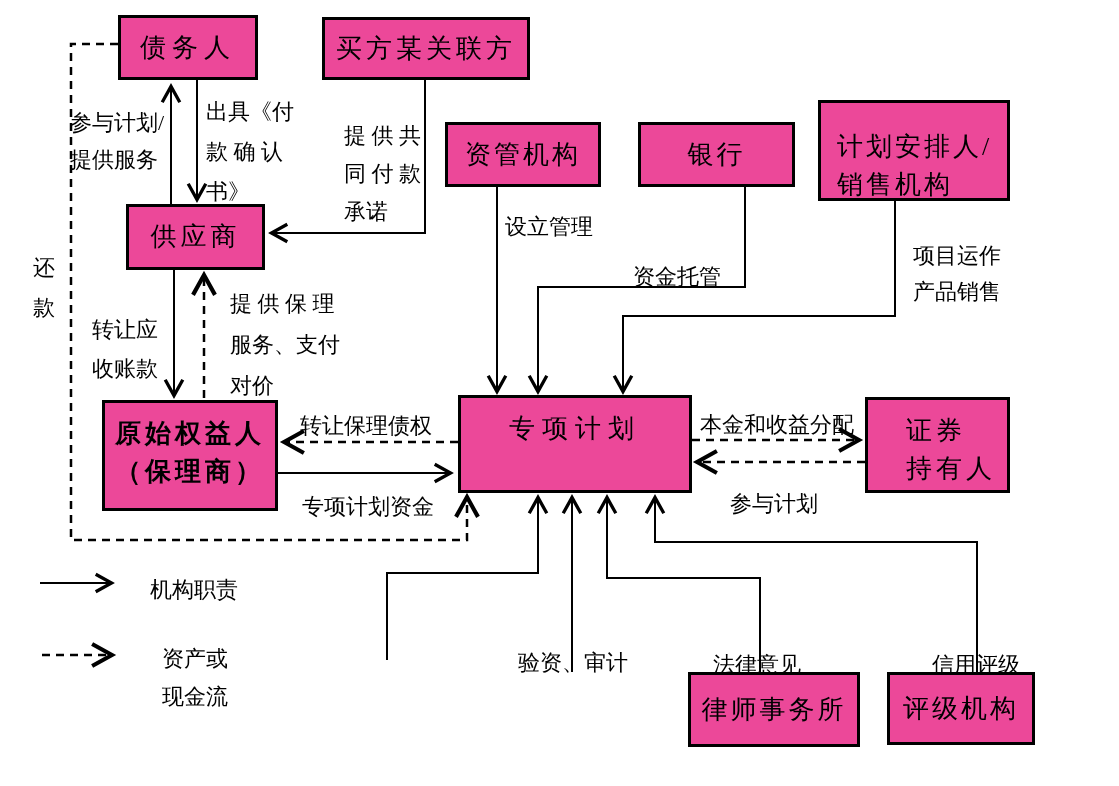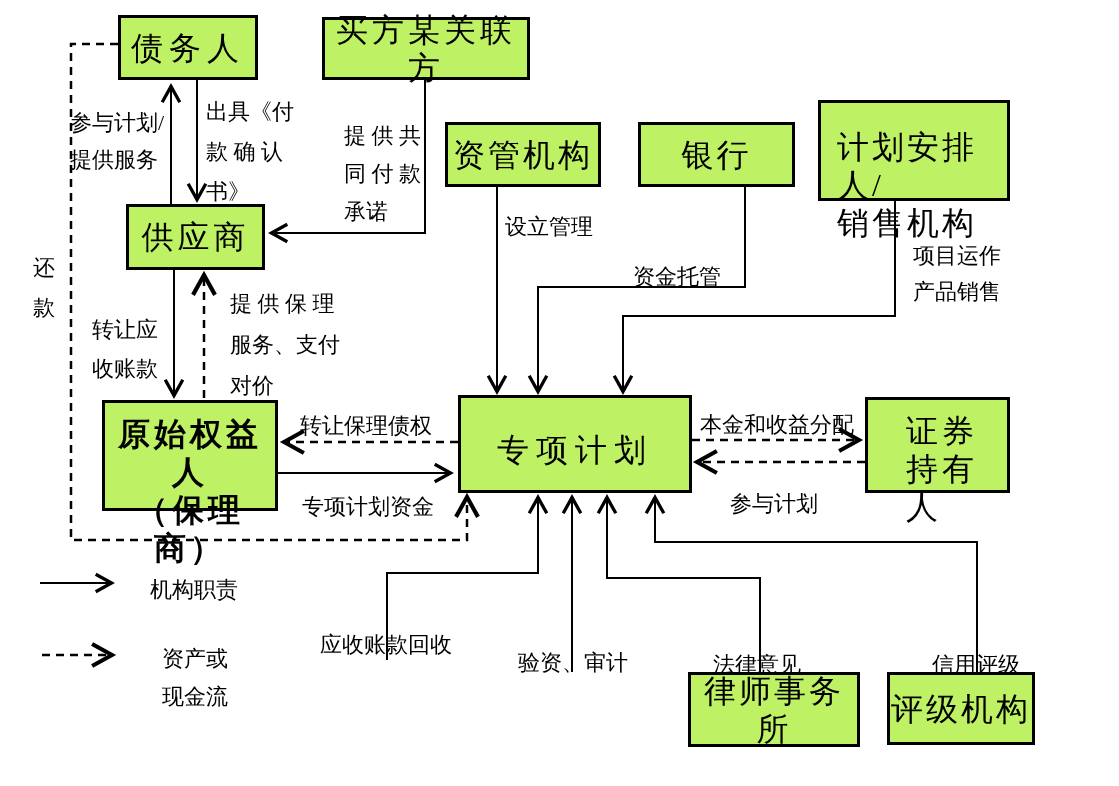--- a/index.html
+++ b/index.html
@@ -8,26 +8,26 @@
     width:1119px;height:786px;
     background:#fff;
     font-family:"Liberation Serif","DejaVu Serif",serif;
     color:#000;
     overflow:hidden;
   }
   #lines{position:absolute;left:0;top:0;width:1119px;height:786px;}
   .node{
     position:absolute;
     border:3px solid #000;
-    background:#bef264;
+    background:#ec4899;
     box-sizing:border-box;
     display:flex;
     align-items:center;
     justify-content:center;
-    font-size:32px;
+    font-size:26px;
     line-height:38px;
     text-align:center;
   }
   .node.multiline{flex-direction:column;justify-content:flex-start;}
   .node .ln{display:block;}
   .elabel{
     position:absolute;
     font-size:22px;
     line-height:38px;
     white-space:nowrap;
@@ -92,21 +92,21 @@
 
   <div class="node" style="left:126px;top:204px;width:139px;height:66px;letter-spacing:4px;">
     <span class="ln">供应商</span>
   </div>
 
   <div class="node multiline" style="left:102px;top:400px;width:176px;height:111px;padding-top:12px;letter-spacing:4px;font-weight:bold;">
     <span class="ln">原始权益人</span>
     <span class="ln">（保理商）</span>
   </div>
 
-  <div class="node" style="left:458px;top:395px;width:234px;height:98px;align-items:center;padding-top:12px;letter-spacing:7px;">
+  <div class="node" style="left:458px;top:395px;width:234px;height:98px;align-items:flex-start;padding-top:12px;letter-spacing:7px;">
     <span class="ln">专项计划</span>
   </div>
 
   <div class="node multiline" style="left:865px;top:397px;width:145px;height:96px;padding:12px 0 0 38px;align-items:flex-start;text-align:left;letter-spacing:4px;">
     <span class="ln">证券</span>
     <span class="ln">持有人</span>
   </div>
 
 
 
@@ -173,23 +173,20 @@
   </div>
 
   <div class="elabel" style="left:700px;top:406px;">
     <span class="ln">本金和收益分配</span>
   </div>
 
   <div class="elabel" style="left:730px;top:485px;">
     <span class="ln">参与计划</span>
   </div>
 
-  <div class="elabel" style="left:320px;top:626px;">
-    <span class="ln">应收账款回收</span>
-  </div>
 
   <div class="elabel" style="left:518px;top:644px;">
     <span class="ln">验资、审计</span>
   </div>
 
   <div class="elabel" style="left:713px;top:646px;">
     <span class="ln">法律意见</span>
   </div>
 
   <div class="elabel" style="left:932px;top:646px;">

